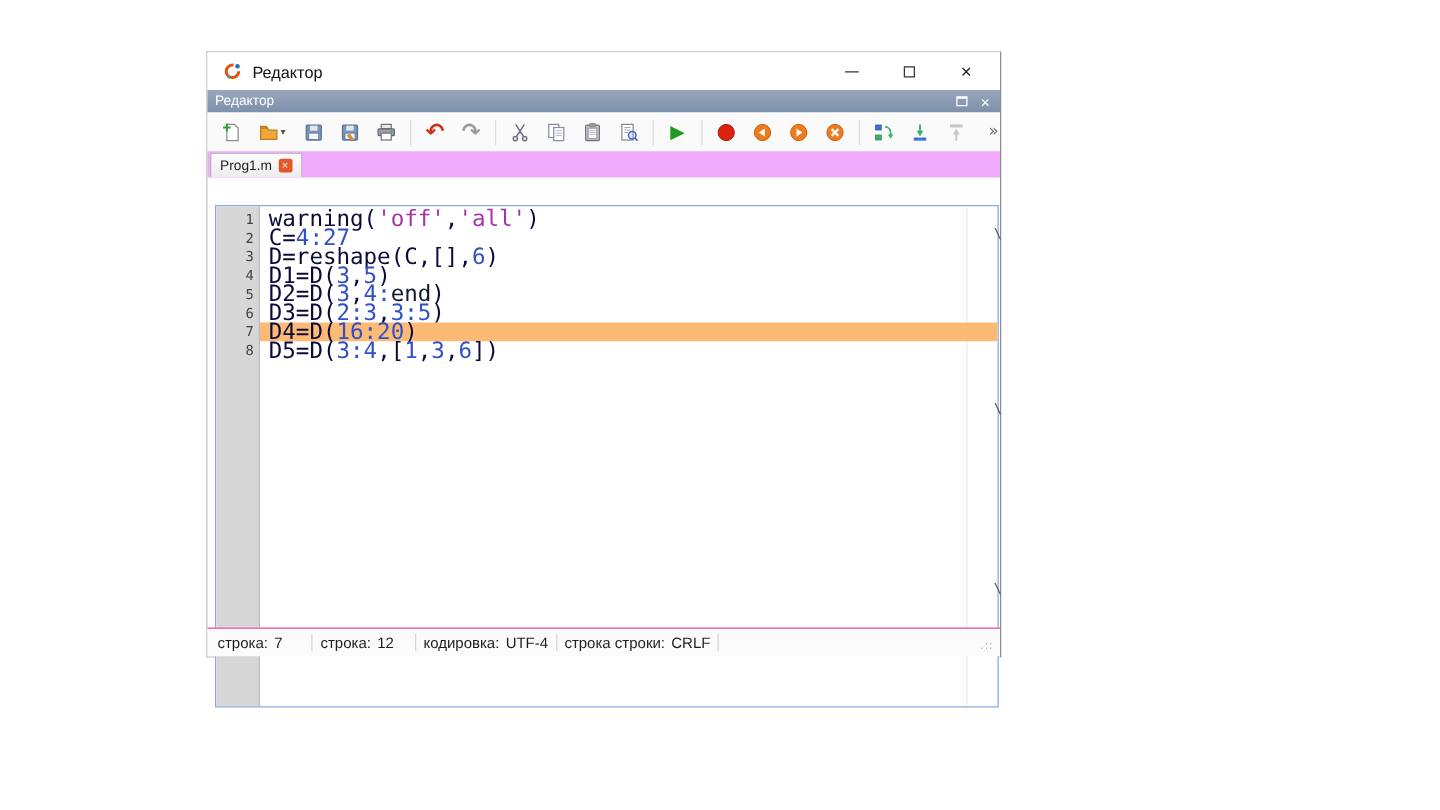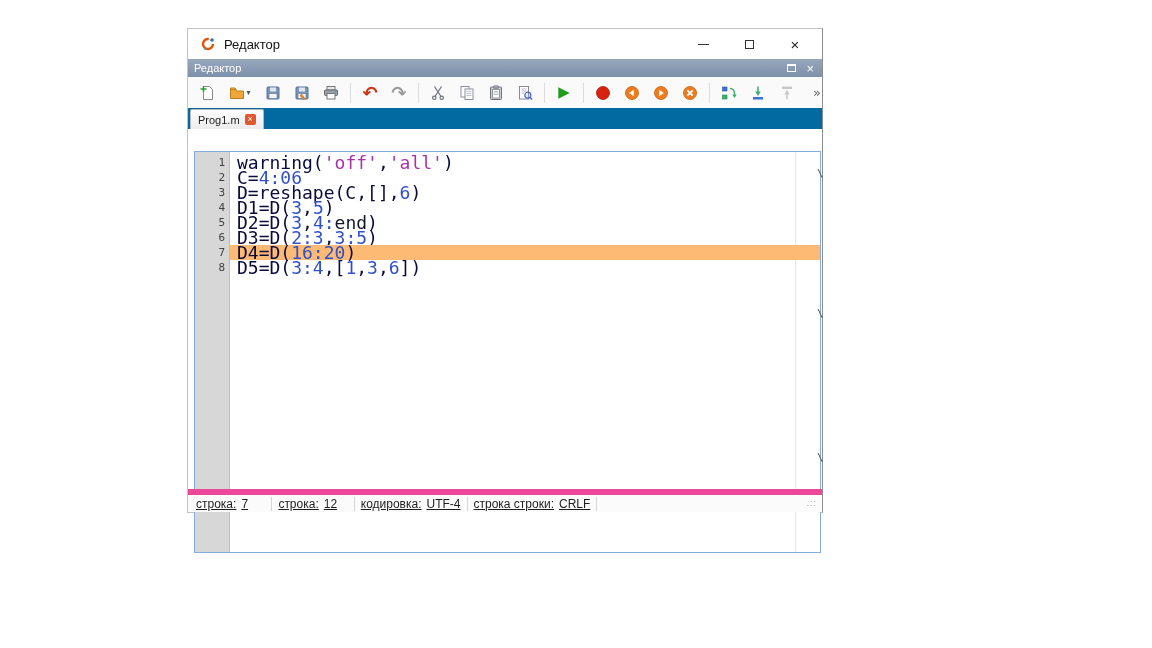--- a/index.html
+++ b/index.html
@@ -1,24 +1,23 @@
 <!DOCTYPE html>
 <html><head>
 <meta charset="utf-8">
 <style>
   html,body{margin:0;padding:0;}
   body{
     width:1152px;height:648px;background:#ffffff;position:relative;overflow:hidden;
     font-family:"Liberation Sans",sans-serif;
   }
   .window{
-    position:absolute;left:165px;top:28px;width:636px;height:485px;
+    position:absolute;left:165px;top:41px;width:636px;height:485px;
     background:#fff;border:1px solid #c3c3c3;border-right-color:#8d8d8d;
     box-sizing:border-box;
-    margin-left:22px;
   }
   
   .titlebar{height:30px;display:flex;align-items:center;position:relative;background:#fff;}
   .logo{margin-left:12px;flex:none;}
   .wtitle{margin-left:8px;font-size:13px;color:#111;}
   .wctrls{position:absolute;right:4px;top:0;height:30px;display:flex;}
   .wbtn{width:46px;height:30px;display:flex;align-items:center;justify-content:center;cursor:default;}
   .min-glyph{display:block;width:11px;height:1px;background:#333;}
   .max-glyph{display:block;width:9px;height:9px;border:1px solid #333;box-sizing:border-box;}
   .close-glyph{font-size:15px;color:#222;line-height:1;}
@@ -39,21 +38,21 @@
   .tbtn.wide{width:34px;gap:1px;}
   .tsep{width:1px;height:20px;background:#dcdcdc;margin:0 3px;flex:none;}
   .uglyph{font-family:"DejaVu Sans",sans-serif;line-height:1;}
   .undo-glyph{font-size:18px;font-weight:bold;color:#cc3311;}
   .redo-glyph{font-size:18px;font-weight:bold;color:#9a9a9a;}
   .run-glyph{font-size:15px;color:#1f9c1f;}
   .more-glyph{font-size:13px;color:#666;margin-left:2px;}
   .caret-glyph{font-size:8px;color:#555;}
   .dim{opacity:.45;}
   
-  .tabbar{height:21px;background:#0369a1;display:flex;align-items:flex-end;padding-left:2px;}
+  .tabbar{height:21px;background:#f0abfc;display:flex;align-items:flex-end;padding-left:2px;}
   .tab{display:inline-flex;align-items:center;gap:5px;height:19px;padding:0 7px;
     background:linear-gradient(#fdfdfd,#ececec);border:1px solid #b9b9b9;border-bottom:0;
     border-radius:2px 2px 0 0;font-size:11px;color:#222;}
   .tabclose{width:11px;height:11px;background:#e2572b;border-radius:2px;color:#fff;
     font-size:9px;line-height:11px;text-align:center;}
   
   .editor{position:absolute;left:6px;top:122px;width:627px;height:402px;
     border:1px solid #86abdf;background:#fff;box-sizing:border-box;overflow:hidden;}
   .gutter{position:absolute;left:0;top:0;bottom:0;width:35px;background:#d7d7d7;
     border-right:1px solid #bdbdbd;box-sizing:border-box;}
@@ -67,22 +66,22 @@
   .crow.cur .ltext{background:#fdba74;}
   .tok-p{color:#0a0a3c;}
   .tok-s{color:#a832a8;}
   .tok-n{color:#3050c8;}
   .tok-k{color:#0f172a;}
   
   .scrollmark{position:absolute;right:-5px;width:10px;font-family:"DejaVu Sans Mono",monospace;
     font-size:11px;color:#555;}
   
   .statusbar{position:absolute;left:0;right:0;bottom:0;height:23px;background:#fbfbfb;
-    border-top:6px solid #ec4899;display:flex;align-items:center;padding-left:8px;
-    font-size:12px;color:#1e1e1e;box-sizing:border-box;text-decoration:underline;}
+    border-top:1px solid #ec4899;display:flex;align-items:center;padding-left:8px;
+    font-size:12px;color:#1e1e1e;box-sizing:border-box;}
   .sl{margin-right:5px;}
   .sv{min-width:24px;}
   .ssep{width:1px;height:14px;background:#d5d5d5;margin:0 6px;}
   .grip{position:absolute;right:5px;bottom:4px;font-size:9px;color:#a8a8a8;letter-spacing:1px;}
   svg{display:block;}
 </style>
 </head>
 <body>
 
 <div class="window">
@@ -257,21 +256,21 @@
   <div class="editor">
     <div class="gutter"></div>
     <div class="colmarker"></div>
     <div class="code-rows">
         <div class="crow">
           <span class="lnum">1</span>
           <span class="ltext"><span class="tok-p">warning(</span><span class="tok-s">'off'</span><span class="tok-p">,</span><span class="tok-s">'all'</span><span class="tok-p">)</span></span>
         </div>
         <div class="crow">
           <span class="lnum">2</span>
-          <span class="ltext"><span class="tok-p">C=</span><span class="tok-n">4:06</span></span>
+          <span class="ltext"><span class="tok-p">C=</span><span class="tok-n">4:27</span></span>
         </div>
         <div class="crow">
           <span class="lnum">3</span>
           <span class="ltext"><span class="tok-p">D=reshape(C,[],</span><span class="tok-n">6</span><span class="tok-p">)</span></span>
         </div>
         <div class="crow">
           <span class="lnum">4</span>
           <span class="ltext"><span class="tok-p">D1=D(</span><span class="tok-n">3</span><span class="tok-p">,</span><span class="tok-n">5</span><span class="tok-p">)</span></span>
         </div>
         <div class="crow">

